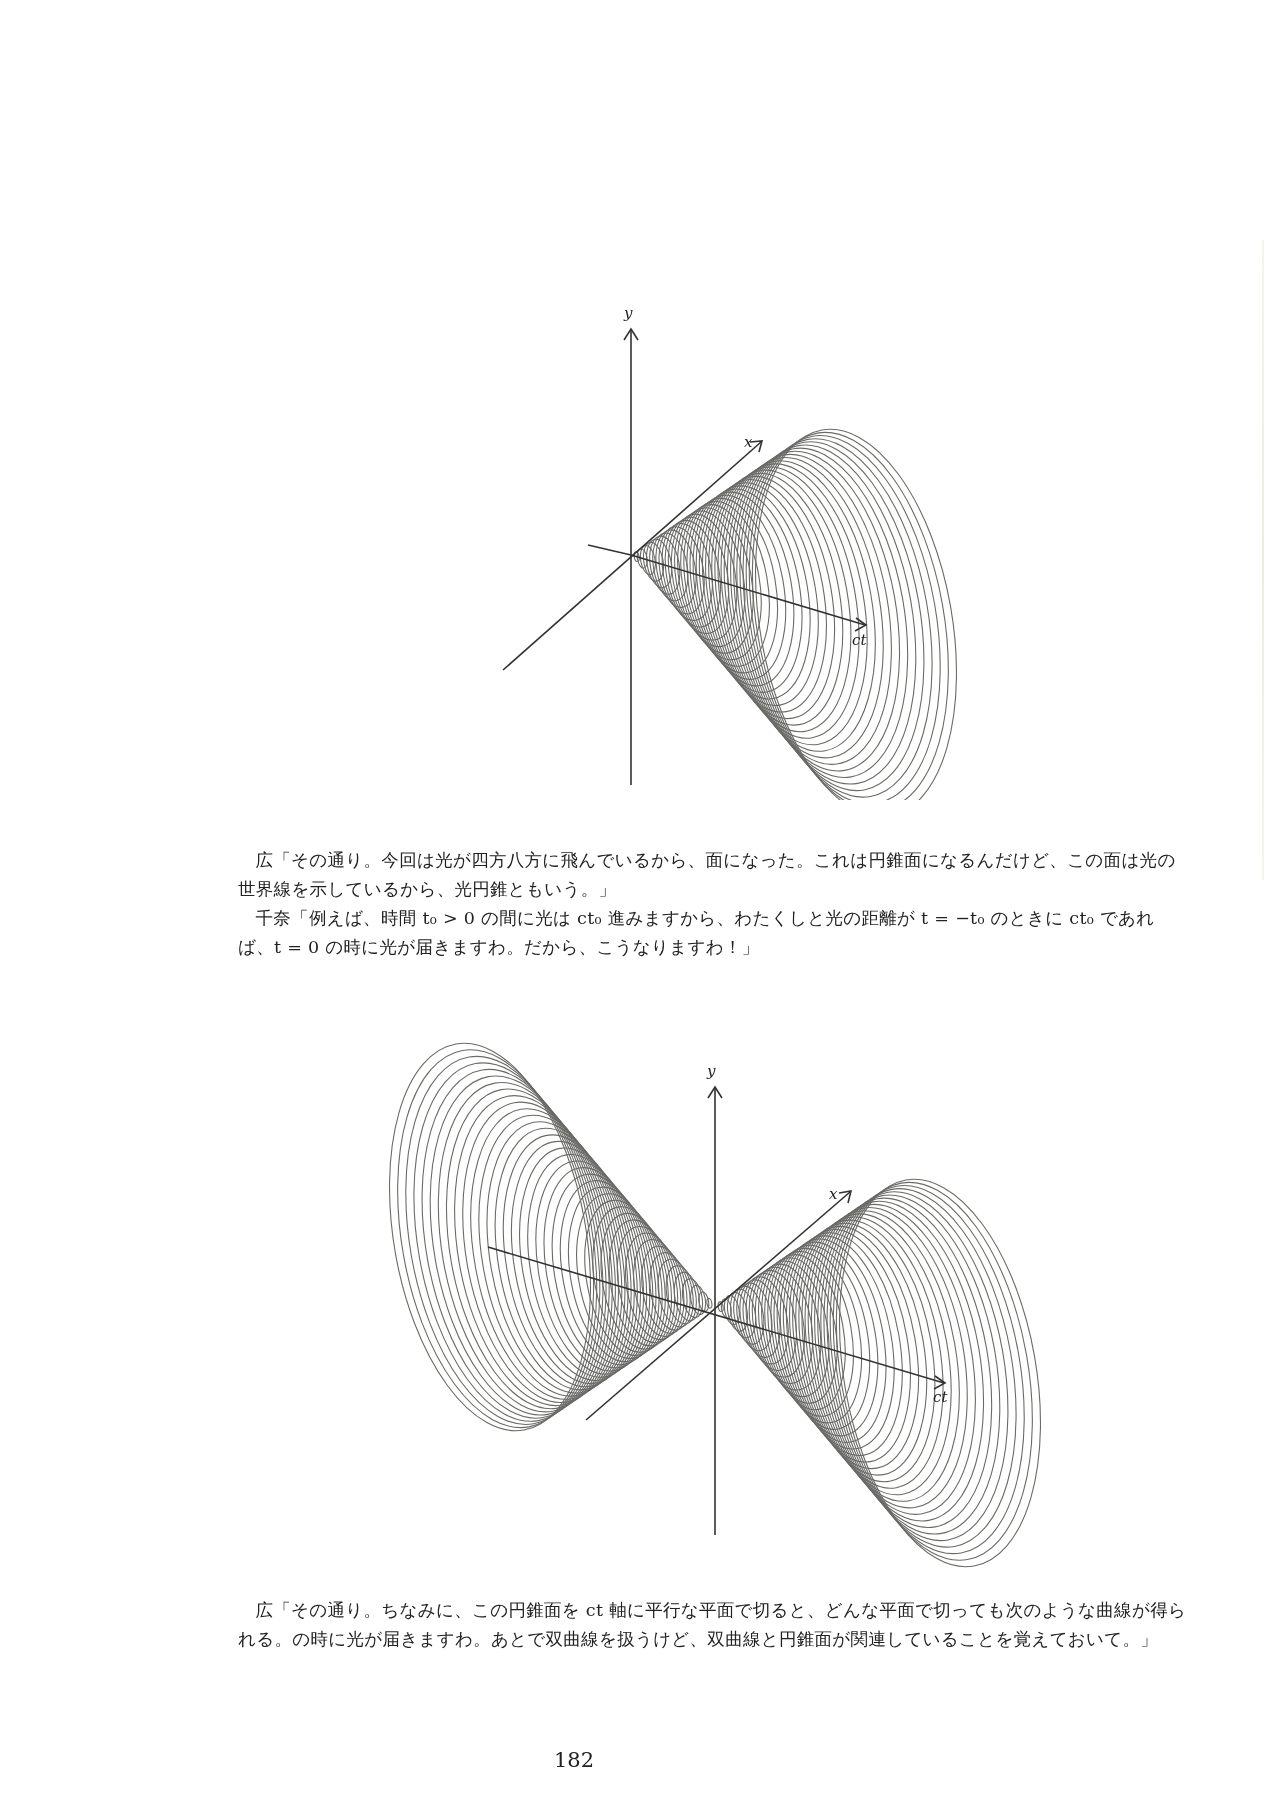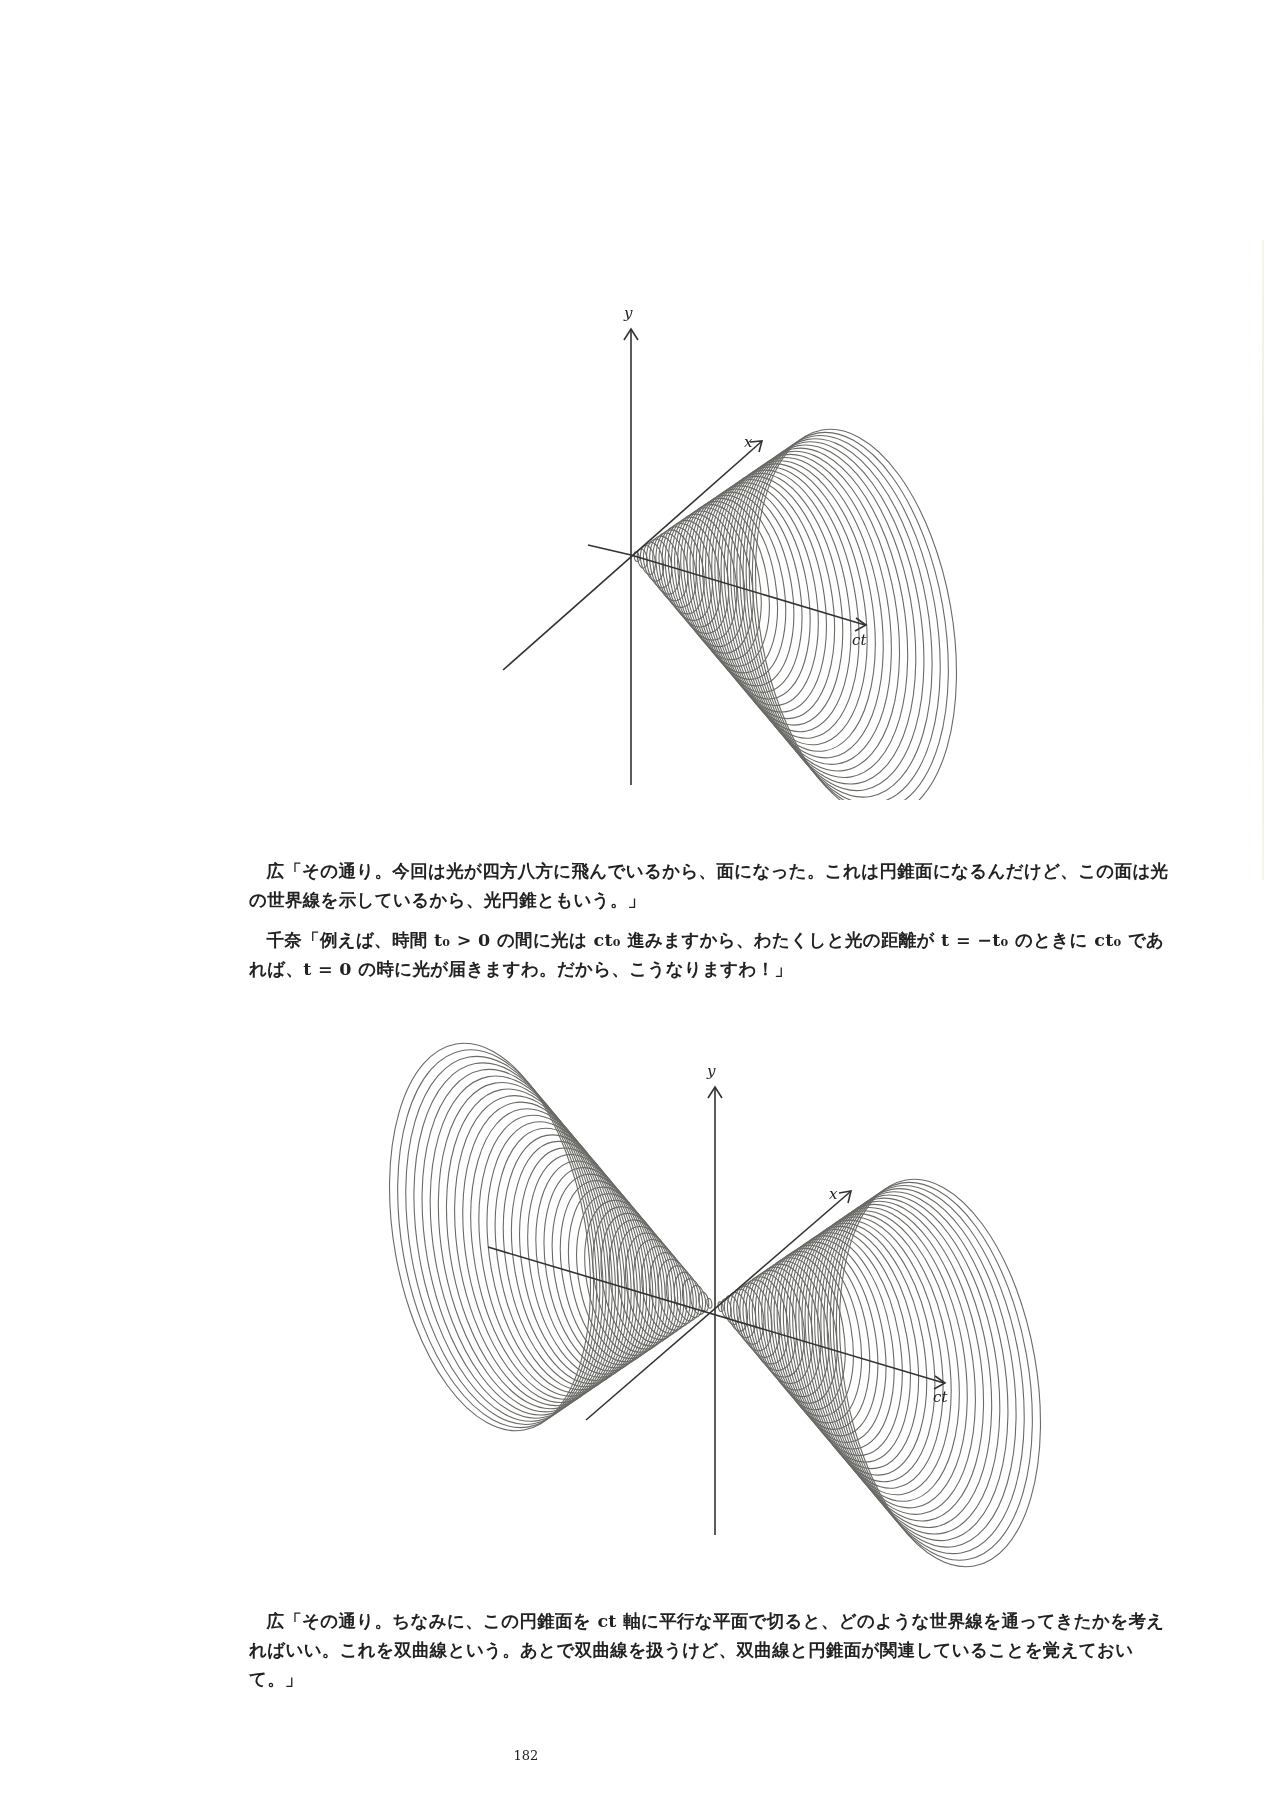--- a/index.html
+++ b/index.html
@@ -3,22 +3,22 @@
 <meta charset="utf-8">
 <style>
   html, body { margin:0; padding:0; }
   body { width:1280px; height:1809px; background:#ffffff; position:relative; overflow:hidden;
          font-family:"DejaVu Serif","Liberation Serif",serif; color:#222; }
   .page-edge { position:absolute; left:1262px; top:240px; width:2px; height:640px;
                background:linear-gradient(#f4efe2,#e8e2d0,#f4efe2); opacity:.7; }
   .fig { position:absolute; left:0; width:1280px; }
   .fig svg { position:absolute; left:0; top:0; }
   .para { position:absolute; left:238px; width:952px; font-size:17.5px; line-height:29px; }
-  .para p { margin:11px; text-indent:1em; letter-spacing:0.3px;font-weight:bold; }
-  .pageno { position:absolute; top:1748px; left:0; width:1052px; text-align:center; font-size:13px; }
+  .para p { margin:0; text-indent:1em; letter-spacing:0.3px; }
+  .pageno { position:absolute; top:1748px; left:0; width:1052px; text-align:center; font-size:21px;padding-left:48px; }
   .axlabel { font-family:"DejaVu Serif","Liberation Serif",serif; font-style:italic; font-size:15px; fill:#222; }
 </style>
 </head>
 <body>
 
 <div class="page-edge"></div>
 
 <div class="fig" style="top:0;height:800px;">
   <svg id="fig1" width="1280" height="800">
     <g id="fig1-cone">
@@ -175,16 +175,16 @@
       <line x1="488" y1="1247" x2="944" y2="1383"></line>
       <polyline points="935,1376 945,1383 934,1389"></polyline>
     </g>
     <text class="axlabel" x="707" y="1076">y</text>
     <text class="axlabel" x="829" y="1199">x</text>
     <text class="axlabel" x="933" y="1402">ct</text>
   </svg>
 </div>
 
 <div class="para" style="top:1596px;">
-  <p>広「その通り。ちなみに、この円錐面を ct 軸に平行な平面で切ると、どのような世界線を通ってきたかを考えればいい。これを双曲線という。あとで双曲線を扱うけど、双曲線と円錐面が関連していることを覚えておいて。」</p>
+  <p>広「その通り。ちなみに、この円錐面を ct 軸に平行な平面で切ると、どんな平面で切っても次のような曲線が得られる。の時に光が届きますわ。あとで双曲線を扱うけど、双曲線と円錐面が関連していることを覚えておいて。」</p>
 </div>
 
 <div class="pageno">182</div>
 
 </body></html>

